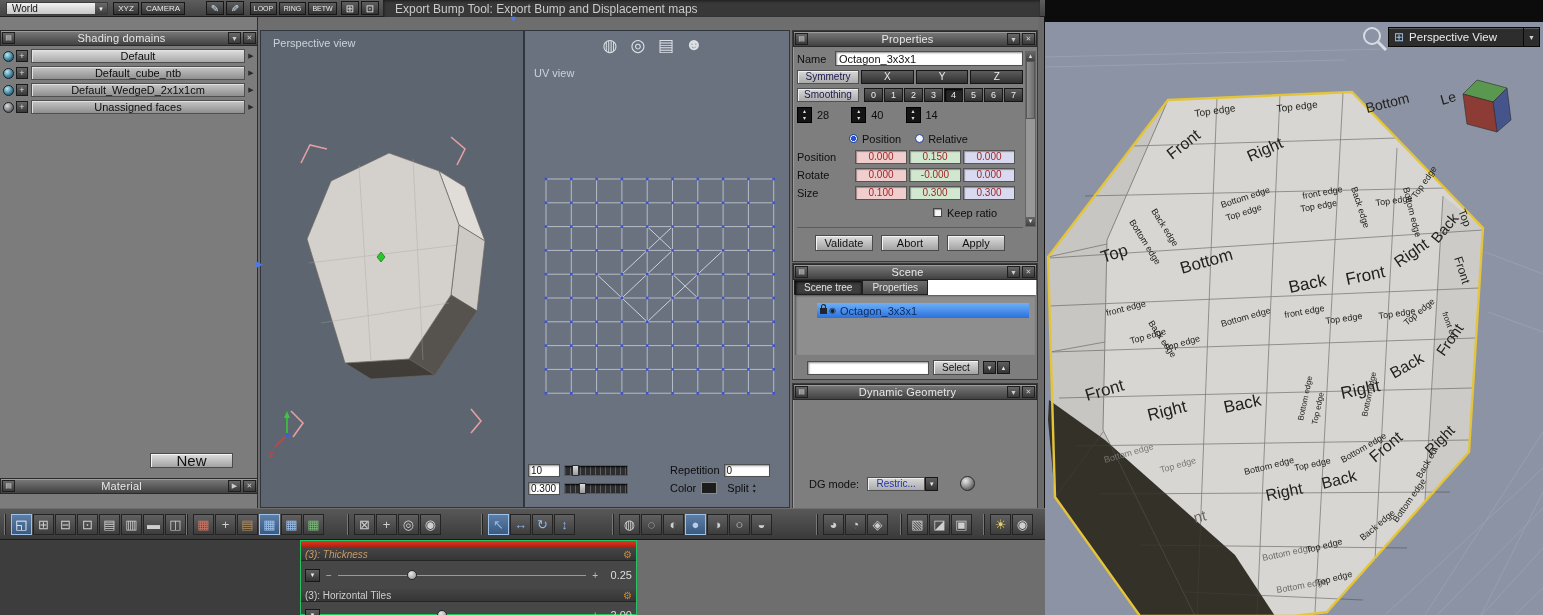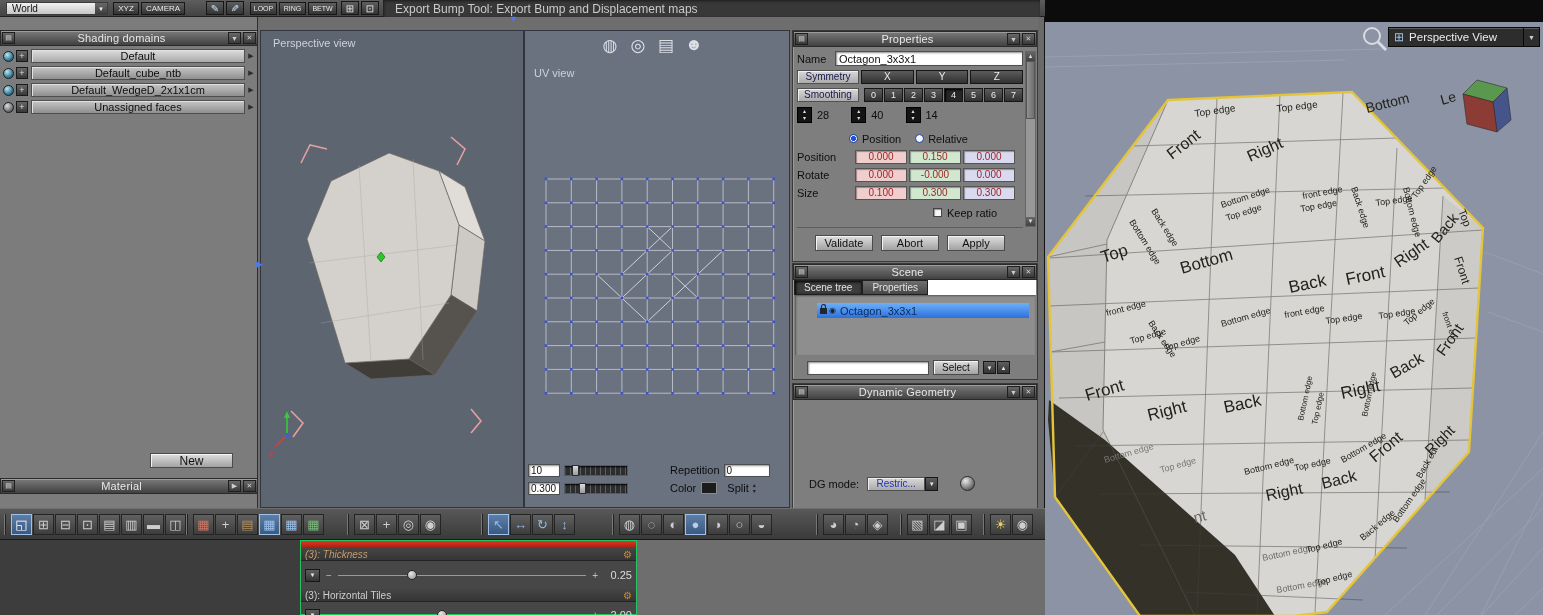--- a/index.html
+++ b/index.html
@@ -134,21 +134,21 @@
       <span class="plus">+</span>
       <span class="slab">Default_WedgeD_2x1x1cm</span>
       <span class="sarr">▶</span>
     </div>
     <div class="srow" style="top:82px">
       <span class="sph gray"></span>
       <span class="plus">+</span>
       <span class="slab">Unassigned faces</span>
       <span class="sarr">▶</span>
     </div>
-    <div class="btn3d abs" style="left:150px;top:436px;width:83px;height:15px;font-size:12px">New</div>
+    <div class="btn3d abs" style="left:150px;top:436px;width:83px;height:15px;font-size:15px">New</div>
     <div class="hdr abs" style="left:0;top:461px;width:258px">
       <span class="chip">▤</span>
       <span class="ttl">Material</span>
       <span class="chip">▶</span>
       <span class="chip">✕</span>
     </div>
   </div>
 
   <div id="persp-panel" class="abs">
     <svg width="264" height="478" viewBox="0 0 264 478">

